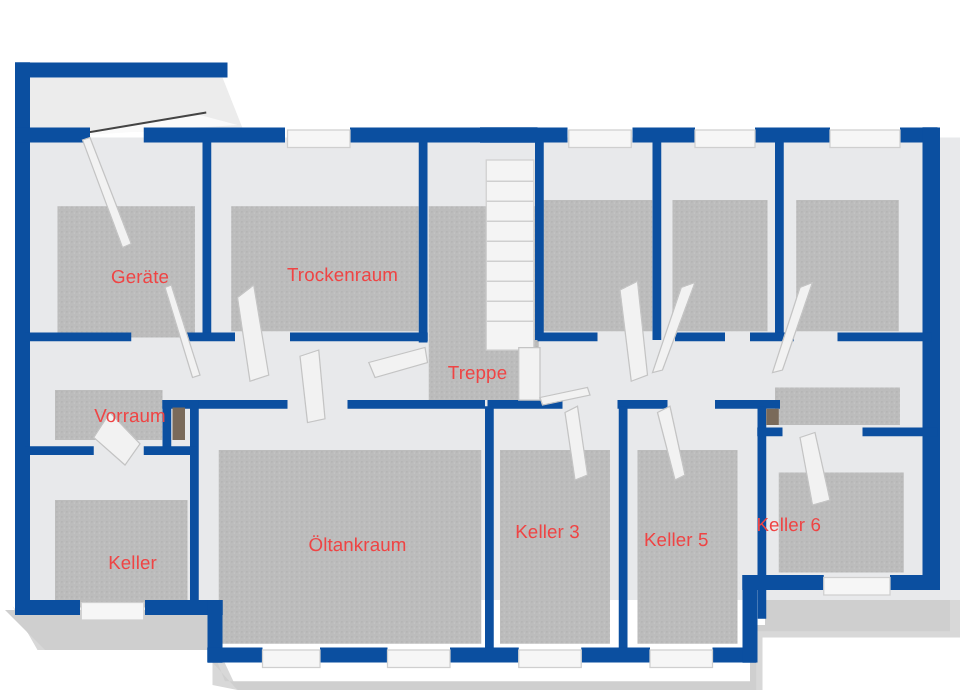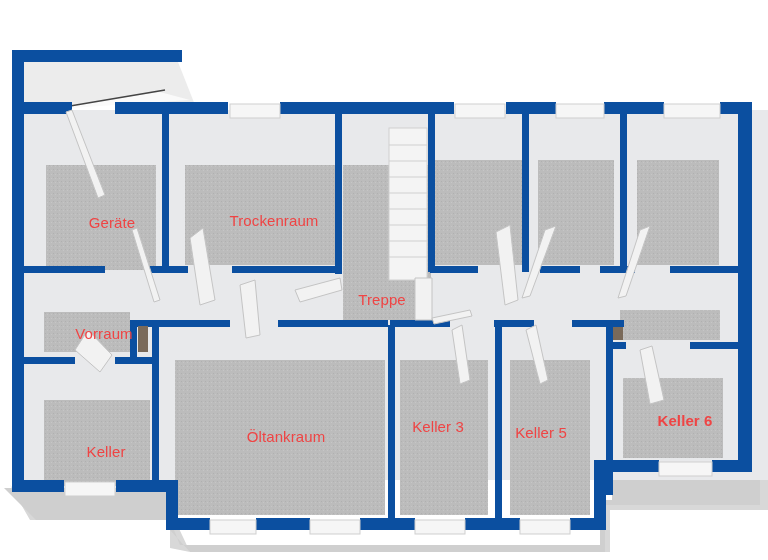--- a/index.html
+++ b/index.html
@@ -155,13 +155,13 @@
 </svg>
 
 <div class="label" style="left:112px;top:222px;">Geräte</div>
 <div class="label" style="left:264px;top:220px;margin-left:10px;">Trockenraum</div>
 <div class="label" style="left:382px;top:299px;">Treppe</div>
 <div class="label" style="left:80px;top:333px;margin-left:24px;">Vorraum</div>
 <div class="label" style="left:106px;top:451px;">Keller</div>
 <div class="label" style="left:286px;top:436px;">Öltankraum</div>
 <div class="label" style="left:438px;top:426px;">Keller 3</div>
 <div class="label" style="left:541px;top:432px;">Keller 5</div>
-<div class="label" style="left:685px;top:420px;font-weight:bold;">Keller 6</div>
+<div class="label" style="left:631px;top:420px;">Keller 6</div>
 
 </body></html>

